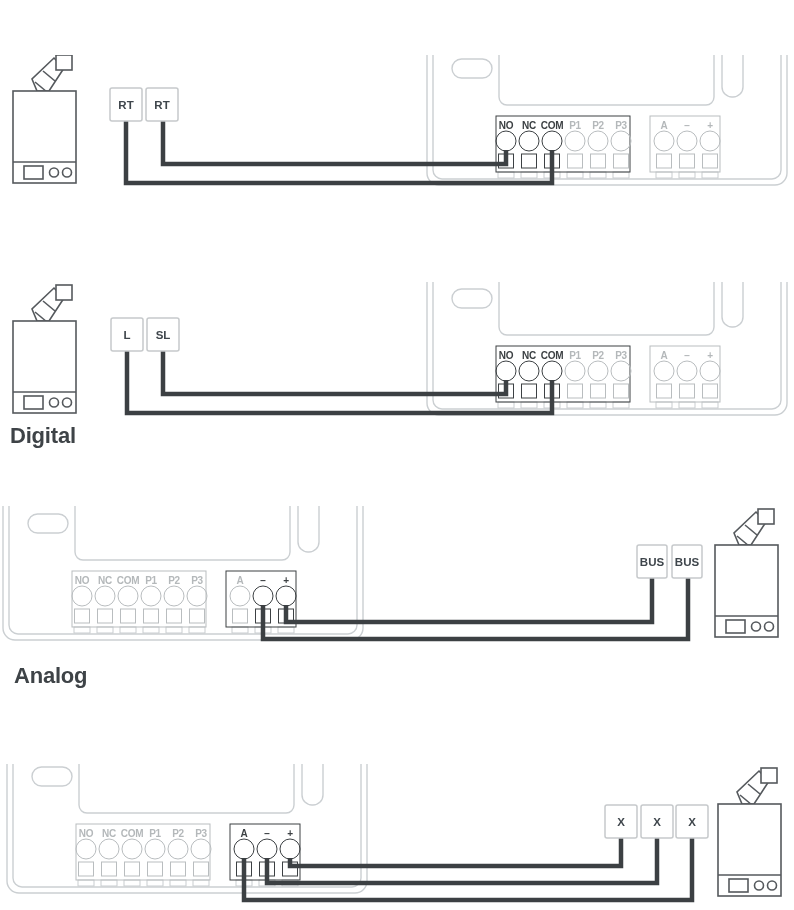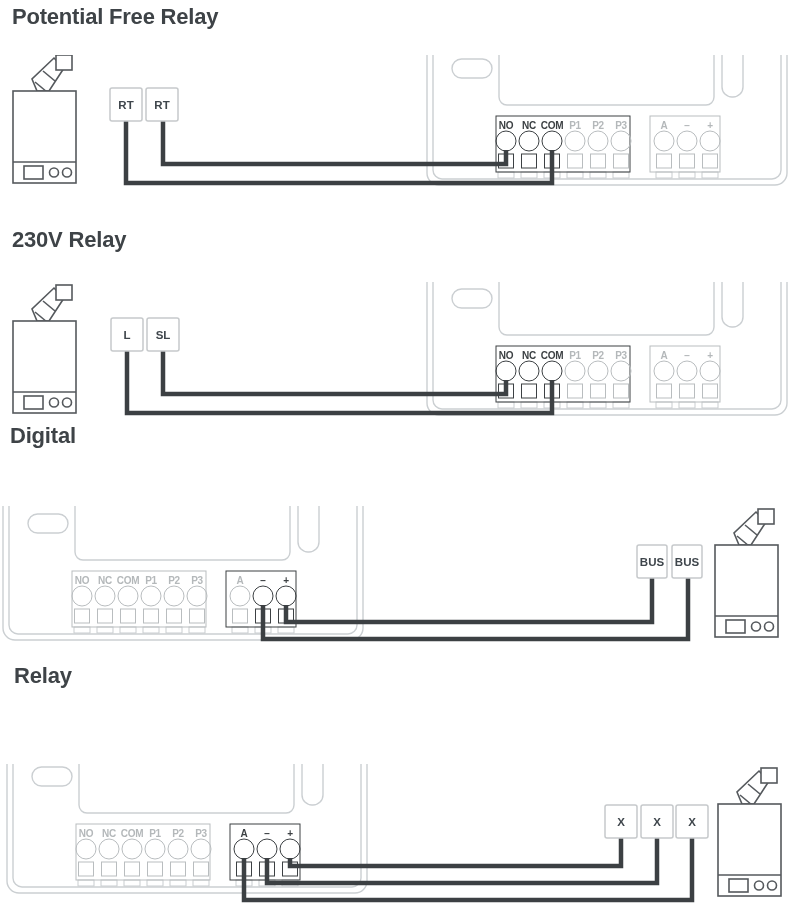--- a/index.html
+++ b/index.html
@@ -74,21 +74,20 @@
         <rect x="43" y="-36" width="16" height="15" fill="#ffffff"></rect>
         <rect x="0" y="0" width="63" height="92" fill="#ffffff"></rect>
         <line x1="0" y1="71" x2="63" y2="71"></line>
         <rect x="11" y="75" width="19" height="13"></rect>
         <circle cx="41" cy="81.5" r="4.5"></circle>
         <circle cx="54" cy="81.5" r="4.5"></circle>
       </g>
     </defs>
   </svg>
 
-  <div class="heading" style="left:12px; top:4px">Potential Free Relay</div>
 
   <svg class="diagram" style="top:55px" width="794" height="160" viewBox="0 55 794 160">
 
     <use href="#boiler" x="13" y="91"></use>
 
     <g transform="translate(427,57)">
       <use href="#case"></use>
       <g>
         <use href="#blockhw-relay" class="sd"></use>
         <use href="#term" x="79" y="84" class="sd"></use>
@@ -121,21 +120,20 @@
     <g>
       <rect class="tbox" x="110" y="88" width="32" height="33" rx="2"></rect>
       <text class="tlabel" x="126" y="109">RT</text>
     </g>
     <g>
       <rect class="tbox" x="146" y="88" width="32" height="33" rx="2"></rect>
       <text class="tlabel" x="162" y="109">RT</text>
     </g>
   </svg>
 
-  <div class="heading" style="left:12px; top:227px">230V Relay</div>
 
   <svg class="diagram" style="top:282px" width="794" height="145" viewBox="0 282 794 145">
 
     <use href="#boiler" x="13" y="321"></use>
 
     <g transform="translate(427,287)">
       <use href="#case"></use>
       <g>
         <use href="#blockhw-relay" class="sd"></use>
         <use href="#term" x="79" y="84" class="sd"></use>
@@ -215,21 +213,21 @@
       <text class="tlabel" x="652" y="566">BUS</text>
     </g>
     <g>
       <rect class="tbox" x="672" y="545" width="30" height="33" rx="2"></rect>
       <text class="tlabel" x="687" y="566">BUS</text>
     </g>
 
     <use href="#boiler" x="715" y="545"></use>
   </svg>
 
-  <div class="heading" style="left:14px; top:663px">Relay</div>
+  <div class="heading" style="left:14px; top:663px">Analog</div>
 
   <svg class="diagram" style="top:764px" width="794" height="146" viewBox="0 764 794 146">
 
     <g transform="translate(7,765)">
       <use href="#case"></use>
       <g>
         <use href="#blockhw-relay" class="sg"></use>
         <use href="#term" x="79" y="84" class="sg"></use>
         <use href="#term" x="102" y="84" class="sg"></use>
         <use href="#term" x="125" y="84" class="sg"></use>

